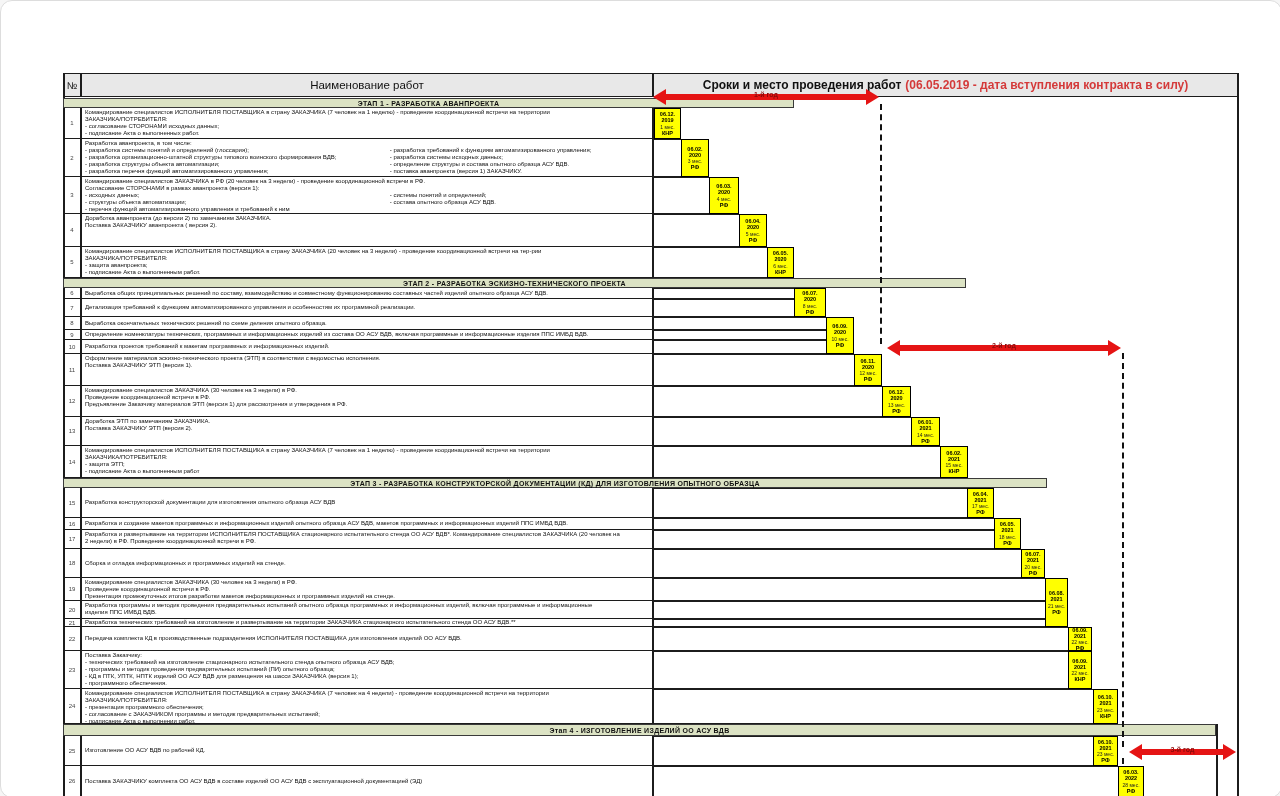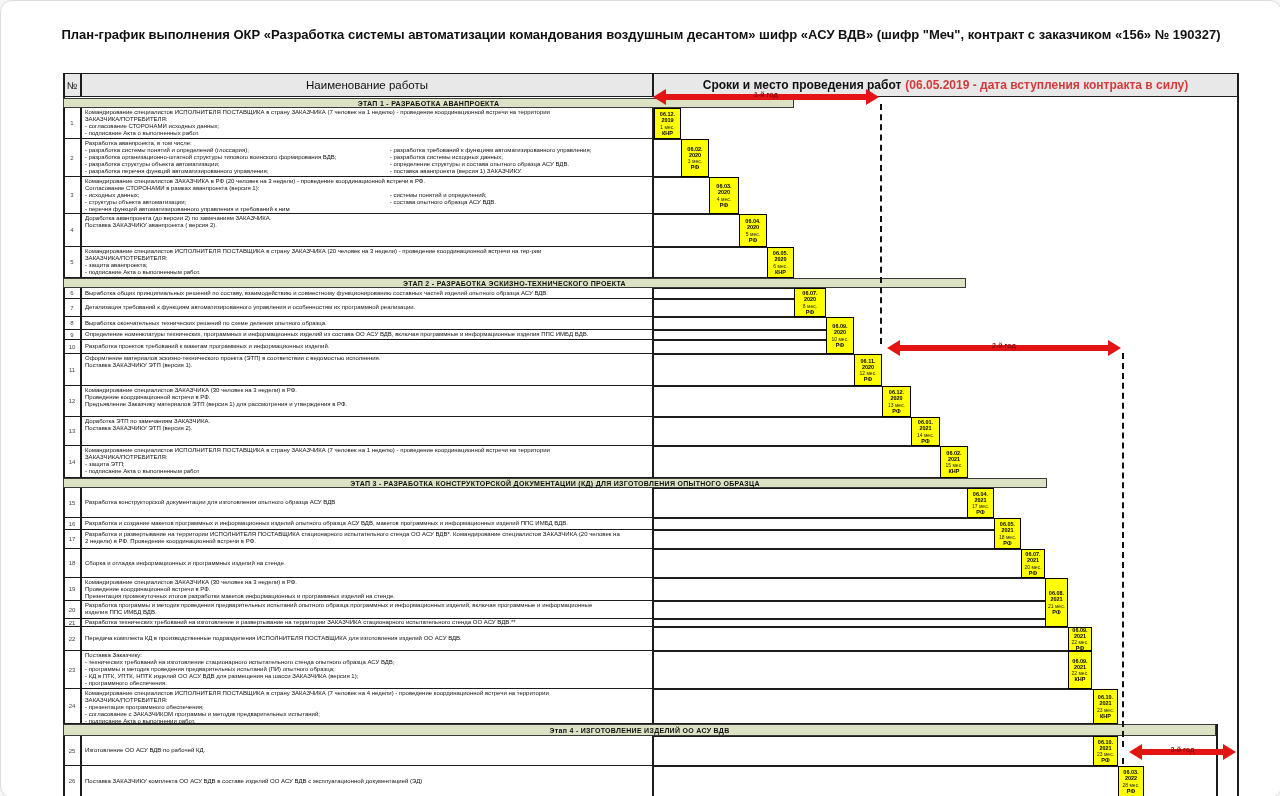--- a/index.html
+++ b/index.html
@@ -40,24 +40,23 @@
   .ashaft{position:absolute;left:10px;right:10px;top:5px;height:6px;background:#e51414;}
   .atri{position:absolute;width:0;height:0;border-top:8px solid transparent;border-bottom:8px solid transparent;top:0;}
   .atri.l{left:0;border-right:13px solid #e51414;}
   .atri.r{right:0;border-left:13px solid #e51414;}
   .albl{position:absolute;left:0;right:0;top:1.5px;text-align:center;font-size:7px;font-weight:bold;color:#8b0a0a;z-index:9;}
 </style>
 </head>
 <body>
 
 <div id="app">
-  <div class="abs" id="doc-title">План-график выполнения ОКР «Разработка системы автоматизации командования воздушным десантом» шифр «АСУ ВДВ» (шифр "Меч", контракт  с заказчиком «156» № 190327)</div>
 
   <div class="abs hcell" id="h-num">№</div>
-  <div class="abs hcell" id="h-name">Наименование работы</div>
+  <div class="abs hcell" id="h-name">Наименование работ</div>
   <div class="abs hcell" id="h-time">
     <span>Сроки и место проведения работ</span>
     <span class="red">(06.05.2019  - дата вступления контракта в силу)</span>
   </div>
 
   <div id="gantt">
       <div class="abs cell num" style="left: 62px; top: 107px; width: 18px; height: 31px;">1</div>
       <div class="abs cell name top" style="left: 80px; top: 107px; width: 572px; height: 31px;">
         <div class="tline">Командирование специалистов ИСПОЛНИТЕЛЯ ПОСТАВЩИКА в страну ЗАКАЗЧИКА (7 человек на 1 неделю) - проведение координационной встречи на территории</div>
         <div class="tline">ЗАКАЗЧИКА/ПОТРЕБИТЕЛЯ:</div>

